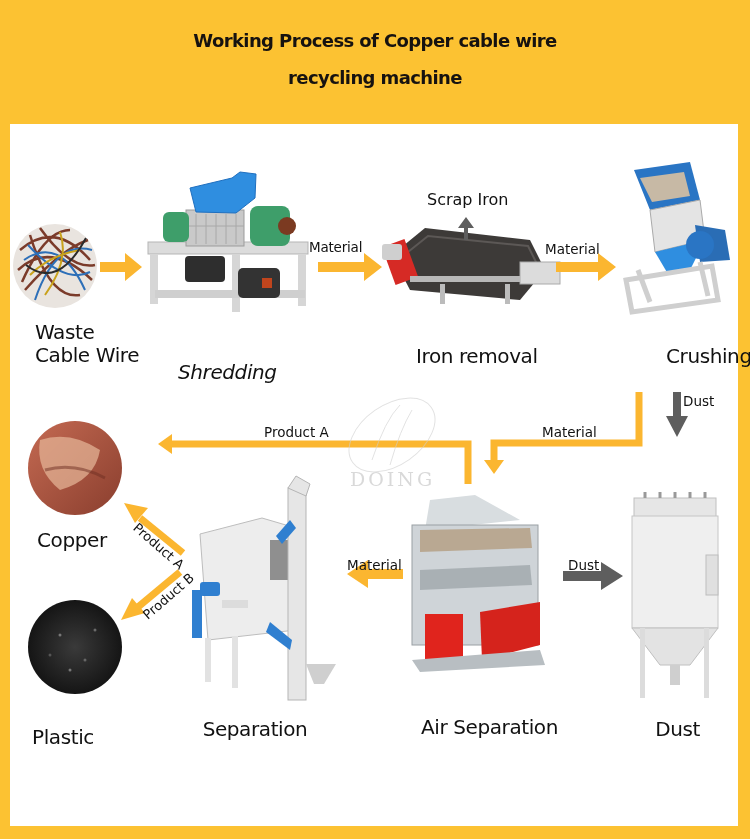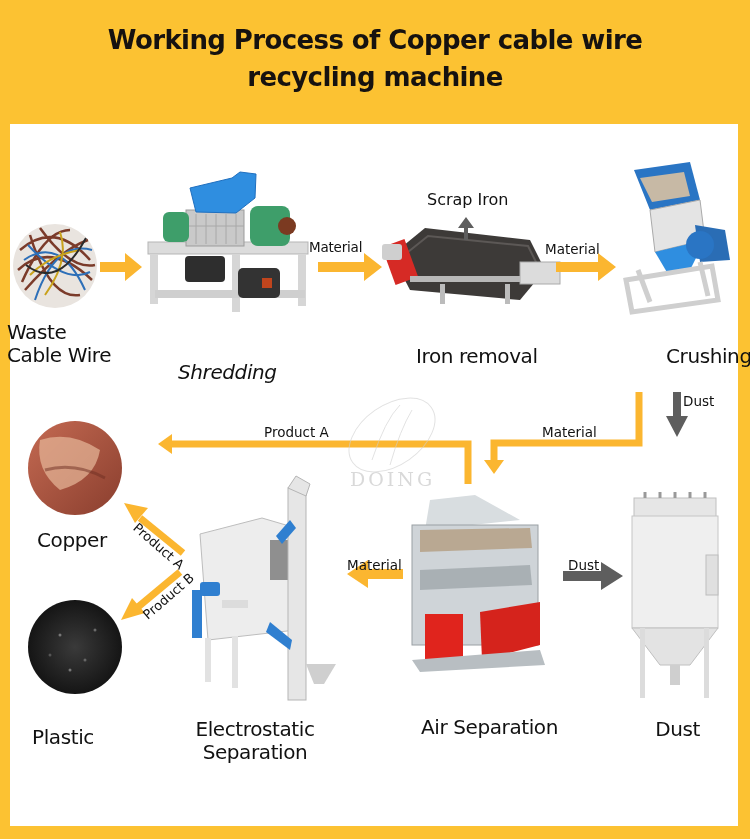--- a/index.html
+++ b/index.html
@@ -1,17 +1,17 @@
 <!DOCTYPE html>
 <html><head>
 <meta charset="utf-8">
 <style>
   html,body{margin:0;padding:0;}
   body{width:750px;height:839px;background:#fcc232;position:relative;overflow:hidden;font-family:"Liberation Sans","DejaVu Sans",sans-serif;}
-  .title{position:absolute;left:0;top:22px;width:750px;text-align:center;font-family:"DejaVu Sans",sans-serif;font-weight:bold;font-size:26px;line-height:37px;color:#161210;letter-spacing:-0.6px;}
+  .title{position:absolute;left:0;top:22px;width:750px;text-align:center;font-family:"DejaVu Sans",sans-serif;font-weight:bold;font-size:18px;line-height:37px;color:#161210;letter-spacing:-0.6px;}
   .panel{position:absolute;left:10px;top:124px;width:728px;height:702px;background:#ffffff;}
   .lbl{position:absolute;font-family:"DejaVu Sans",sans-serif;color:#111;font-size:20px;line-height:23px;letter-spacing:-0.4px;}
   .sm{position:absolute;font-family:"DejaVu Sans",sans-serif;color:#111;font-size:13.5px;letter-spacing:-0.2px;}
   .c{text-align:center;}
   svg.art{position:absolute;left:0;top:0;}
   .wm{position:absolute;left:350px;top:468px;font-family:"DejaVu Serif",serif;font-size:19px;letter-spacing:3px;color:#d9d9d9;}
   .rot{position:absolute;font-family:"DejaVu Sans",sans-serif;font-size:13px;color:#111;white-space:nowrap;}
 </style>
 </head>
 <body>
@@ -170,29 +170,28 @@
     <ellipse cx="392" cy="435" rx="48" ry="30" fill="none" stroke="#cfcfcf" transform="rotate(-35 392 435)"></ellipse>
     <path d="M372 460 Q385 420 400 405 M390 465 Q400 430 412 410" stroke="#cfcfcf" fill="none"></path>
   </g>
 </svg>
 
 <div class="wm">DOING</div>
 
 <div class="rot" style="left:140px;top:520px;transform:rotate(41deg);transform-origin:left top;">Product A</div>
 <div class="rot" style="left:140px;top:611px;transform:rotate(-41deg);transform-origin:left top;">Product B</div>
 
-<div class="lbl" style="left:7px;top:321px;">
+<div class="lbl" style="left:35px;top:321px;">
   <div>Waste</div>
   <div>Cable Wire</div>
 </div>
 <div class="lbl" style="left:178px;top:361px;font-style:italic;">Shredding</div>
 <div class="lbl" style="left:416px;top:345px;">Iron removal</div>
 <div class="lbl" style="left:666px;top:345px;">Crushing</div>
 <div class="lbl" style="left:37px;top:529px;">Copper</div>
 <div class="lbl" style="left:32px;top:716px;margin-top:10px;">Plastic</div>
 <div class="lbl c" style="left:180px;top:718px;width:150px;">
-  <div>Electrostatic</div>
   <div>Separation</div>
 </div>
 <div class="lbl" style="left:421px;top:716px;">Air Separation</div>
 <div class="lbl c" style="left:620px;top:718px;width:115px;">
   <div>Dust</div>
 </div>
 
 </body></html>

